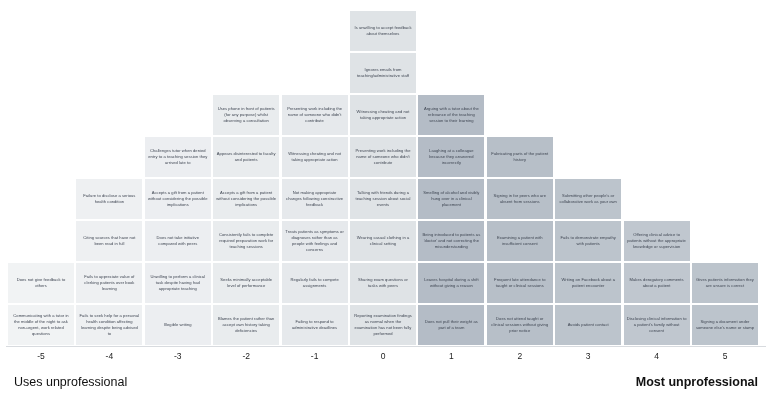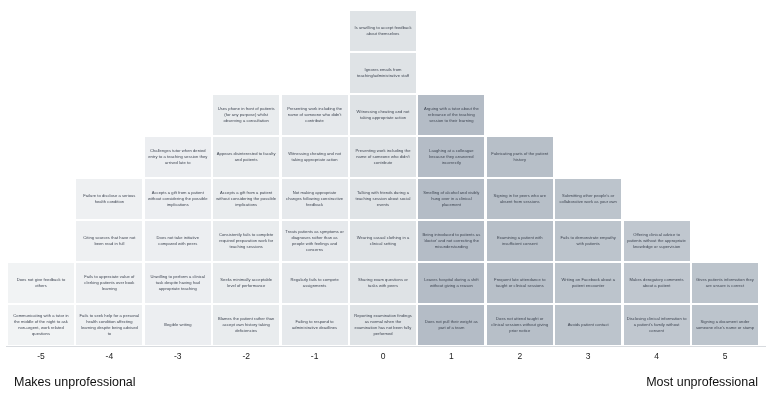--- a/index.html
+++ b/index.html
@@ -63,21 +63,21 @@
     left:0;top:372px;width:772px;height:30px;
   }
   .cap{
     position:absolute;
     top:0;
     font-size:12.5px;
     color:#111111;
     line-height:20px;
   }
   #cap-left{left:14px;}
-  #cap-right{right:14px;}
+  #cap-right{right:14px;font-weight:bold;}
 </style>
 </head>
 <body>
 
 <div id="chart">
     <div class="column" style="left: 7px; width: 68px;">
       <div class="cell" style="background: rgb(241, 243, 244);">
         <span>Does not give feedback to others</span>
       </div>
       <div class="cell" style="background: rgb(241, 243, 244);">
@@ -262,15 +262,15 @@
     <div class="tick" style="left: 280.6px; width: 68px;">-1</div>
     <div class="tick" style="left: 349px; width: 68px;">0</div>
     <div class="tick" style="left: 417.4px; width: 68px;">1</div>
     <div class="tick" style="left: 485.8px; width: 68px;">2</div>
     <div class="tick" style="left: 554.2px; width: 68px;">3</div>
     <div class="tick" style="left: 622.6px; width: 68px;">4</div>
     <div class="tick" style="left: 691px; width: 68px;">5</div>
   </div>
 
 <div id="caption">
-  <div class="cap" id="cap-left">Makes unprofessional</div>
+  <div class="cap" id="cap-left">Uses unprofessional</div>
   <div class="cap" id="cap-right">Most unprofessional</div>
 </div>
 
 </body></html>

